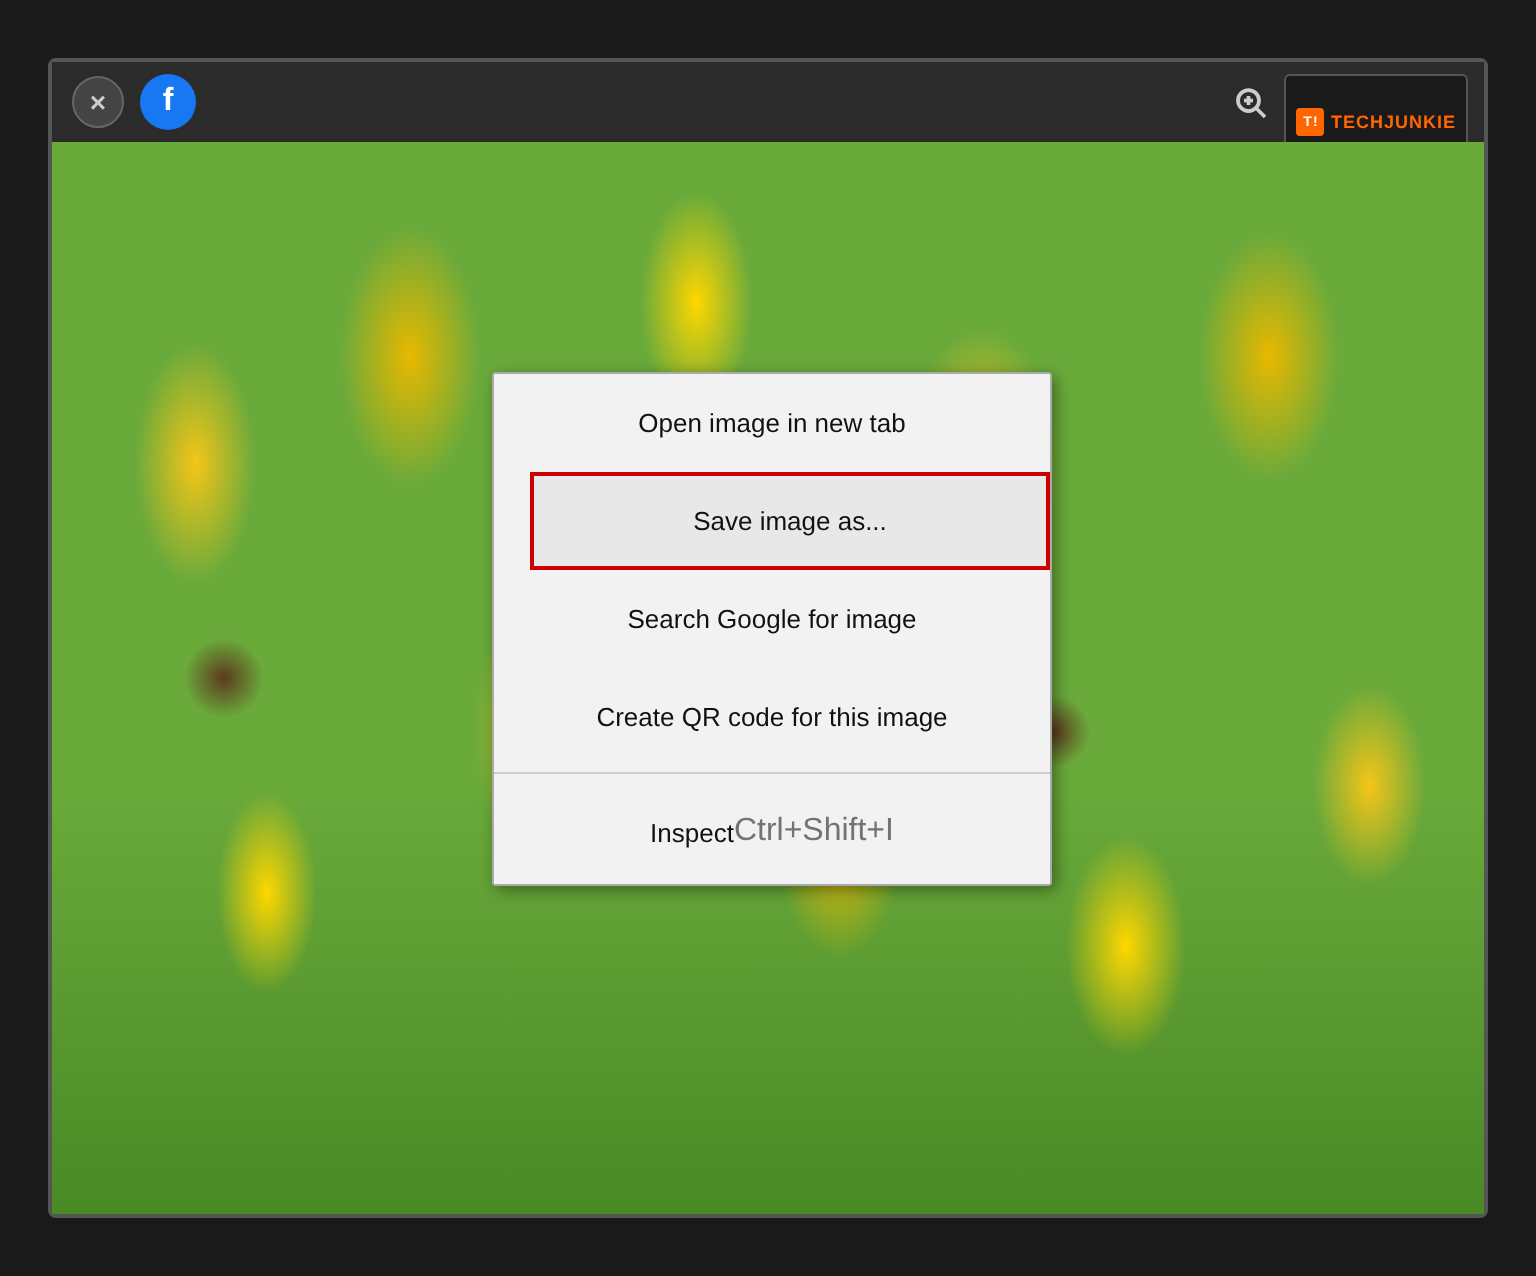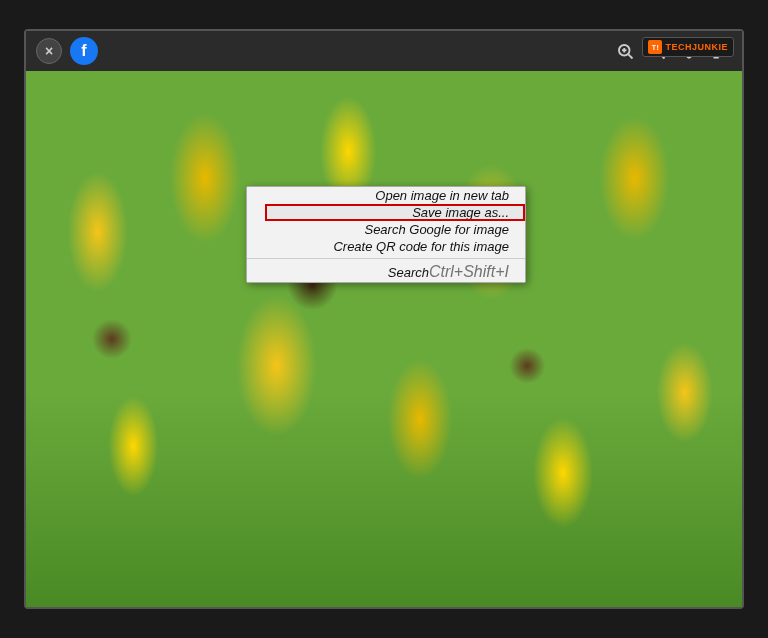--- a/index.html
+++ b/index.html
@@ -87,21 +87,21 @@
       font-size: 16px;
     }
 
     .techjunkie-badge {
       position: absolute;
       top: 6px;
       right: 8px;
       background: #1a1a1a;
       border: 1px solid #555;
       border-radius: 3px;
-      padding: 2px 5px;
+      padding: 16px 5px;
       display: flex;
       align-items: center;
       gap: 3px;
       font-size: 9px;
       color: #ff6600;
       font-weight: bold;
       letter-spacing: 0.5px;
       text-transform: uppercase;
     }
 
@@ -155,28 +155,27 @@
       background: #f2f2f2;
       border: 1px solid #aaa;
       box-shadow: 2px 2px 8px rgba(0,0,0,0.4);
       border-radius: 2px;
       font-size: 13px;
       color: #111;
       z-index: 10;
     }
 
     .menu-item {
-      padding: 1px 16px;
+      padding: 17px 16px;
       cursor: pointer;
       white-space: nowrap;
       display: flex;
-      justify-content: flex-end;
+      justify-content: center;
       align-items: center;
       background: #f2f2f2;
-      font-style: italic;
     }
 
     .menu-item.highlighted {
       background: #e8e8e8;
       outline: 2px solid #cc0000;
       outline-offset: -2px;
       margin-left: 18px;
     }
 
     .menu-separator {
@@ -256,19 +255,19 @@
         <span>Save image as...</span>
       </div>
       <div class="menu-item">
         <span>Search Google for image</span>
       </div>
       <div class="menu-item">
         <span>Create QR code for this image</span>
       </div>
       <div class="menu-separator"></div>
       <div class="menu-item">
-        <span>Search</span>
+        <span>Inspect</span>
         <span class="menu-shortcut">Ctrl+Shift+I</span>
       </div>
     </div>
   </div>
 
 </div>
 
 </body></html>

